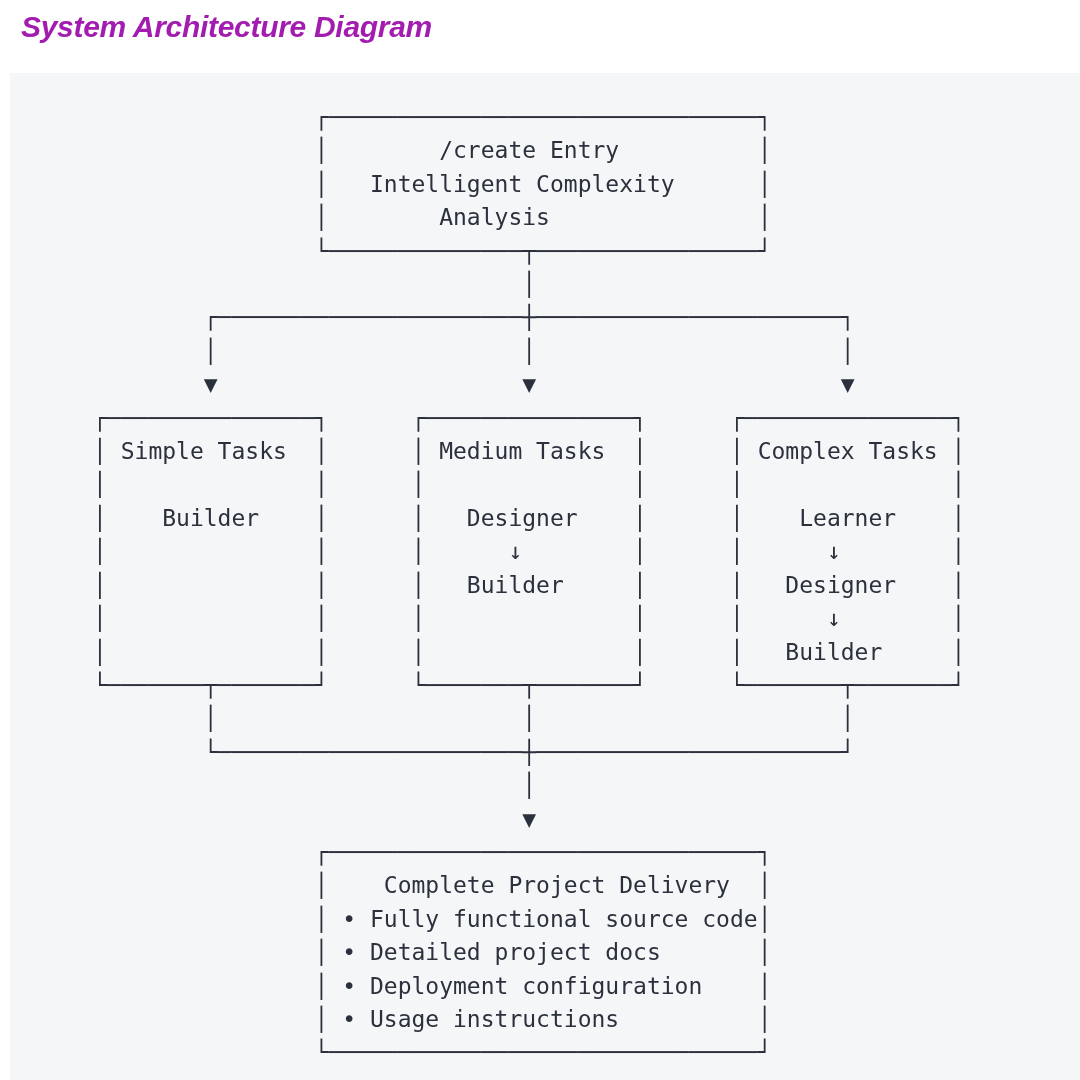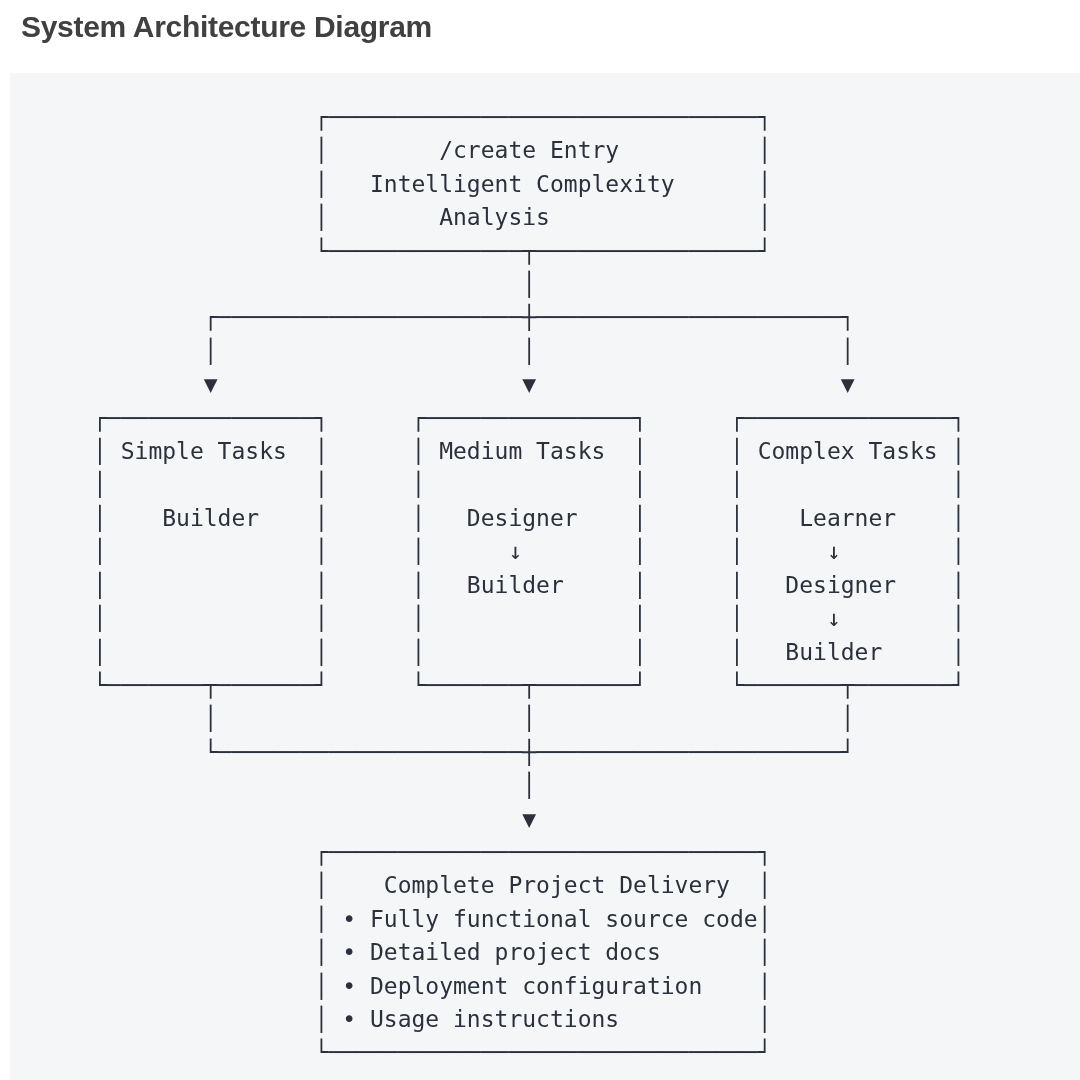--- a/index.html
+++ b/index.html
@@ -36,21 +36,21 @@
     font-size: 23px;
     line-height: 33.4px;
     letter-spacing: 0;
     white-space: pre;
   }
 </style>
 </head>
 <body>
 
 <header class="page-header">
-  <h1 class="page-title" style="color: #404040;">System Architecture Diagram</h1>
+  <h1 class="page-title" style="color: #a21caf; font-style: italic;">System Architecture Diagram</h1>
 </header>
 
 <section class="diagram-panel" style="background: rgb(245, 246, 248);">
   <pre class="ascii-diagram" style="color: rgb(43, 49, 60);">                ┌───────────────────────────────┐
                 │        /create Entry          │
                 │   Intelligent Complexity      │
                 │        Analysis               │
                 └──────────────┬────────────────┘
                                │
         ┌──────────────────────┼──────────────────────┐

